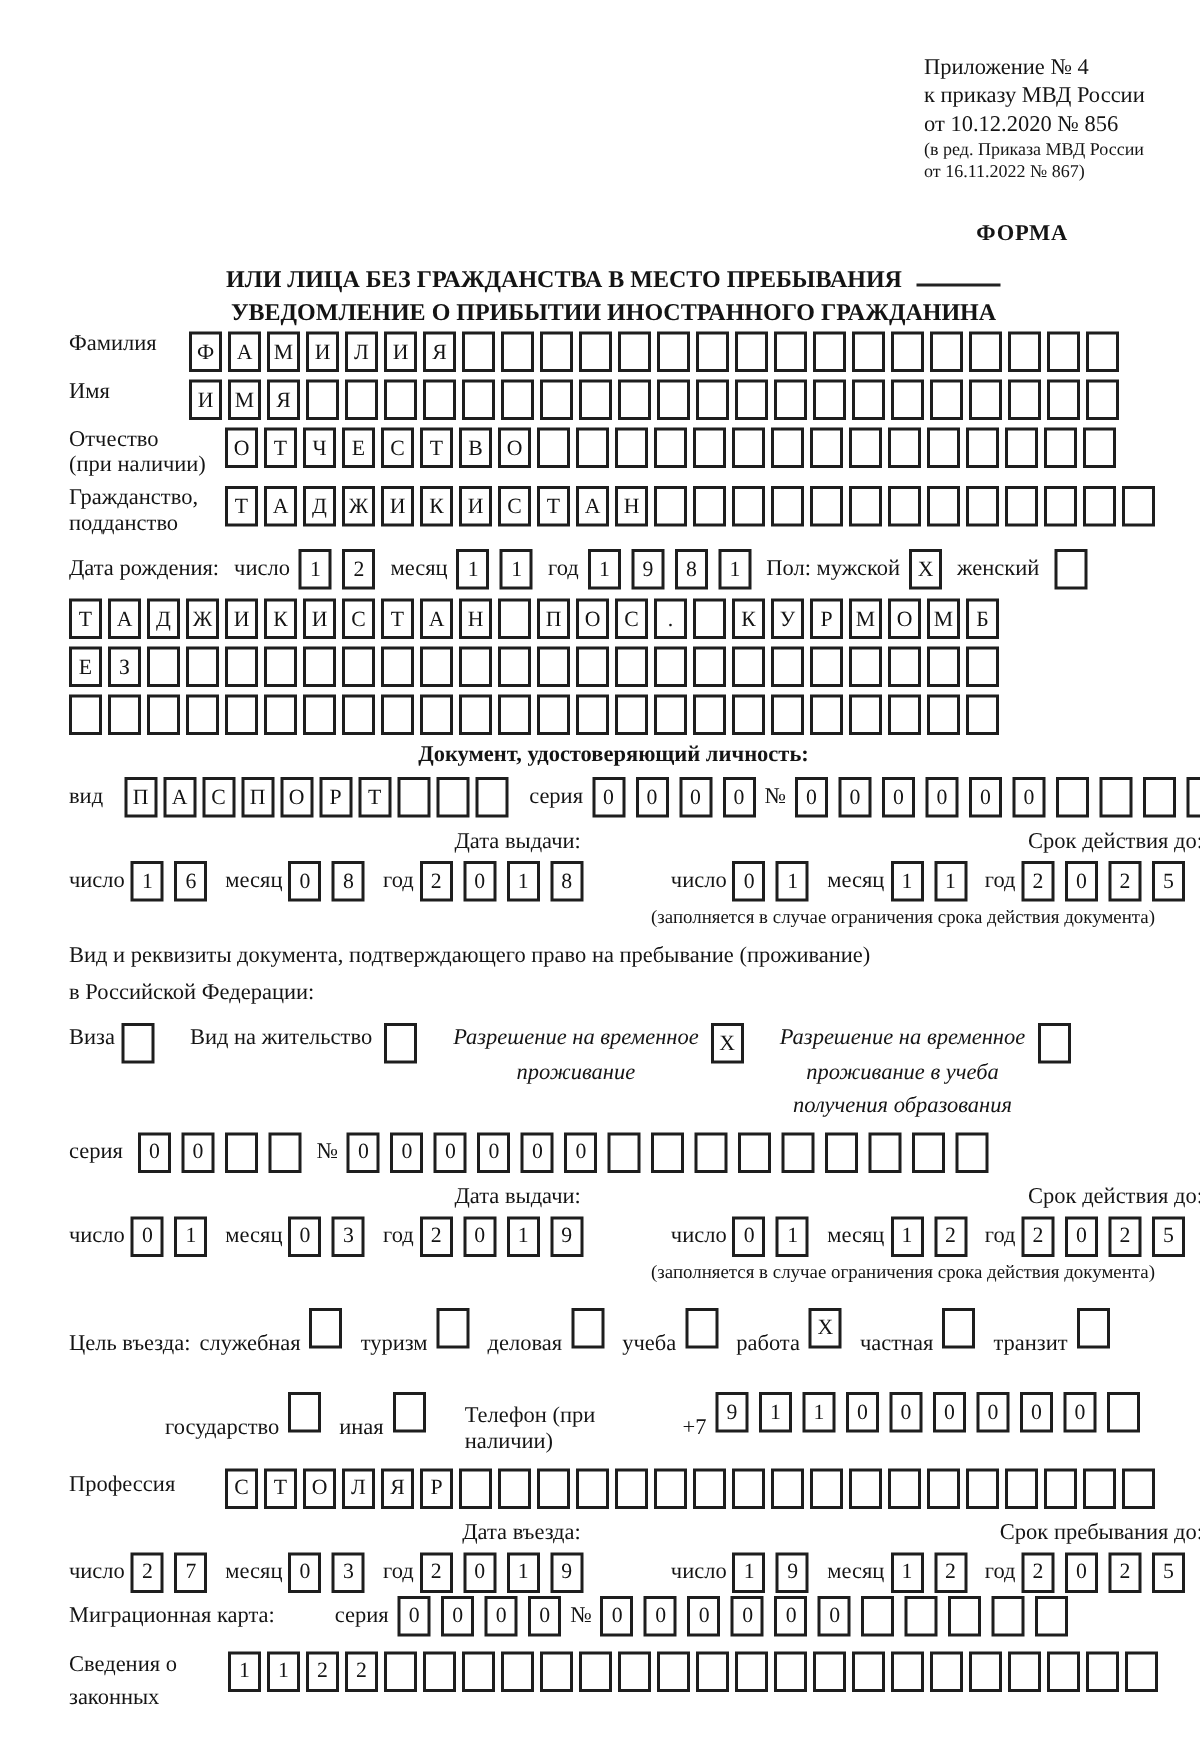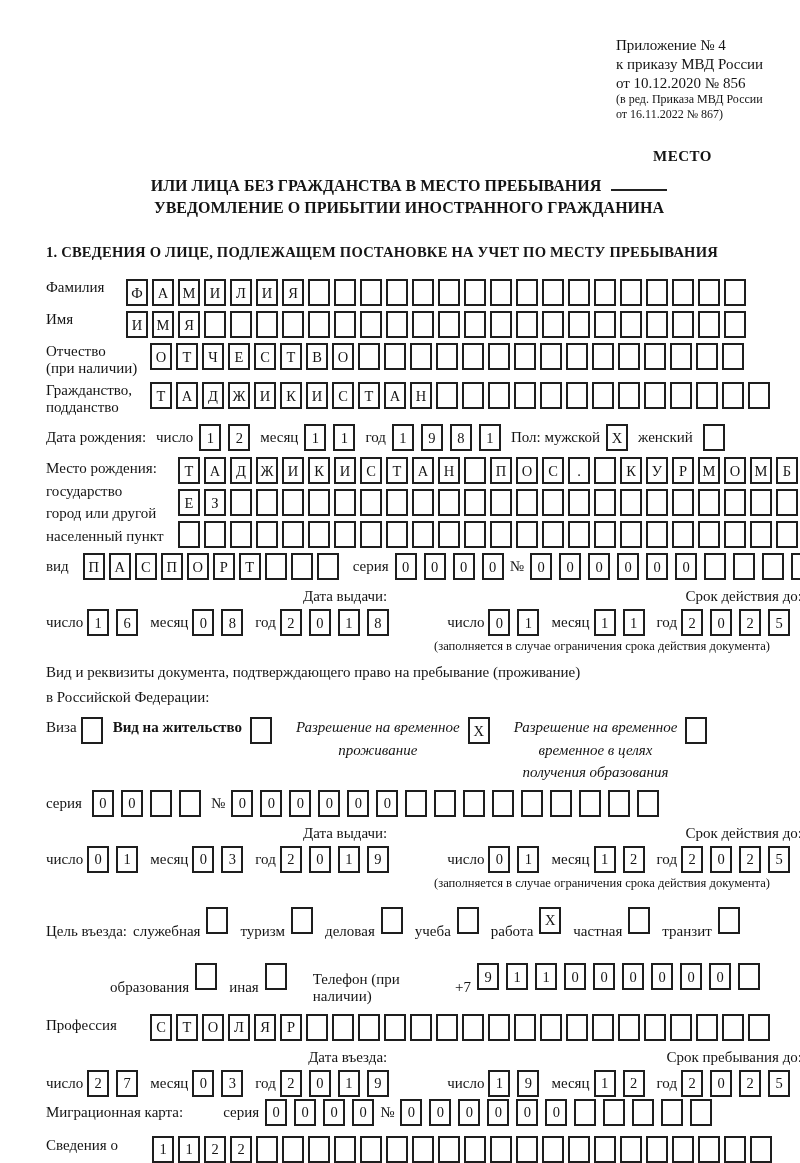--- a/index.html
+++ b/index.html
@@ -61,28 +61,27 @@
 
 <div class="page">
 
   <div class="hdr">
     <div class="l">Приложение № 4</div>
     <div class="l">к приказу МВД России</div>
     <div class="l">от 10.12.2020 № 856</div>
     <div class="l sm">(в ред. Приказа МВД России</div>
     <div class="l sm">от 16.11.2022 № 867)</div>
   </div>
-  <div class="forma">МЕСТО</div>
+  <div class="forma">ФОРМА</div>
 
   <div class="title">
     <div><span>ИЛИ ЛИЦА БЕЗ ГРАЖДАНСТВА В МЕСТО ПРЕБЫВАНИЯ</span><span class="blank"></span></div>
     <div>УВЕДОМЛЕНИЕ О ПРИБЫТИИ ИНОСТРАННОГО ГРАЖДАНИНА</div>
   </div>
 
-  <div class="sec-head">1. СВЕДЕНИЯ О ЛИЦЕ, ПОДЛЕЖАЩЕМ ПОСТАНОВКЕ НА УЧЕТ ПО МЕСТУ ПРЕБЫВАНИЯ</div>
 
   <div class="row">
     <div class="lbl w80">Фамилия</div>
     <div class="cells">
         <div class="cell">Ф</div>
         <div class="cell">А</div>
         <div class="cell">М</div>
         <div class="cell">И</div>
         <div class="cell">Л</div>
         <div class="cell">И</div>
@@ -225,26 +224,20 @@
     <div class="cells ml6">
         <div class="cell">X</div>
       </div>
     <span class="ml10">женский</span>
     <div class="cells ml10">
         <div class="cell"></div>
       </div>
   </div>
 
   <div class="row" style="margin-top:6px;">
-    <div class="lbl w132" style="line-height:1.5;">
-      <div>Место рождения:</div>
-      <div>государство</div>
-      <div>город или другой</div>
-      <div>населенный пункт</div>
-    </div>
     <div class="stack">
       <div class="cells">
           <div class="cell">Т</div>
           <div class="cell">А</div>
           <div class="cell">Д</div>
           <div class="cell">Ж</div>
           <div class="cell">И</div>
           <div class="cell">К</div>
           <div class="cell">И</div>
           <div class="cell">С</div>
@@ -313,20 +306,21 @@
           <div class="cell"></div>
           <div class="cell"></div>
           <div class="cell"></div>
           <div class="cell"></div>
           <div class="cell"></div>
           <div class="cell"></div>
         </div>
     </div>
   </div>
 
+  <div class="center-b" style="margin-top:2px;">Документ, удостоверяющий личность:</div>
   <div class="row inline" style="align-items:center;">
     <span>вид</span>
     <div class="cells ml14">
         <div class="cell">П</div>
         <div class="cell">А</div>
         <div class="cell">С</div>
         <div class="cell">П</div>
         <div class="cell">О</div>
         <div class="cell">Р</div>
         <div class="cell">Т</div>
@@ -407,39 +401,39 @@
   <div style="margin-bottom:8px;">Вид и реквизиты документа, подтверждающего право на пребывание (проживание)</div>
   <div>в Российской Федерации:</div>
 
   <div class="permit-opts">
     <div class="opt">
       <div class="txt">Виза</div>
       <div class="cells" style="margin-left:4px;">
           <div class="cell"></div>
         </div>
     </div>
-    <div class="opt" style="margin-left:10px;font-weight:bold;">
+    <div class="opt" style="margin-left:24px;">
       <div class="txt">Вид на жительство</div>
       <div class="cells">
           <div class="cell"></div>
         </div>
     </div>
     <div class="opt" style="margin-left:24px;">
       <div class="txt c">
         <div>Разрешение на временное</div>
         <div>проживание</div>
       </div>
       <div class="cells">
           <div class="cell">X</div>
         </div>
     </div>
     <div class="opt" style="margin-left:24px;">
       <div class="txt c">
         <div>Разрешение на временное</div>
-        <div>временное в целях</div>
+        <div>проживание в учеба</div>
         <div>получения образования</div>
       </div>
       <div class="cells">
           <div class="cell"></div>
         </div>
     </div>
   </div>
 
   <div class="row inline" style="align-items:center;margin-top:4px;">
     <span>серия</span>
@@ -543,21 +537,21 @@
     <div class="cells">
         <div class="cell"></div>
       </div>
     <span>транзит</span>
     <div class="cells">
         <div class="cell"></div>
       </div>
   </div>
 
   <div class="purpose" style="padding-left:64px;">
-    <span>образования</span>
+    <span>государство</span>
     <div class="cells">
         <div class="cell"></div>
       </div>
     <span>иная</span>
     <div class="cells">
         <div class="cell"></div>
       </div>
     <span style="margin-left:14px;">Телефон (при наличии)</span>
     <span style="margin-left:16px;">+7</span>
     <div class="cells spread">

